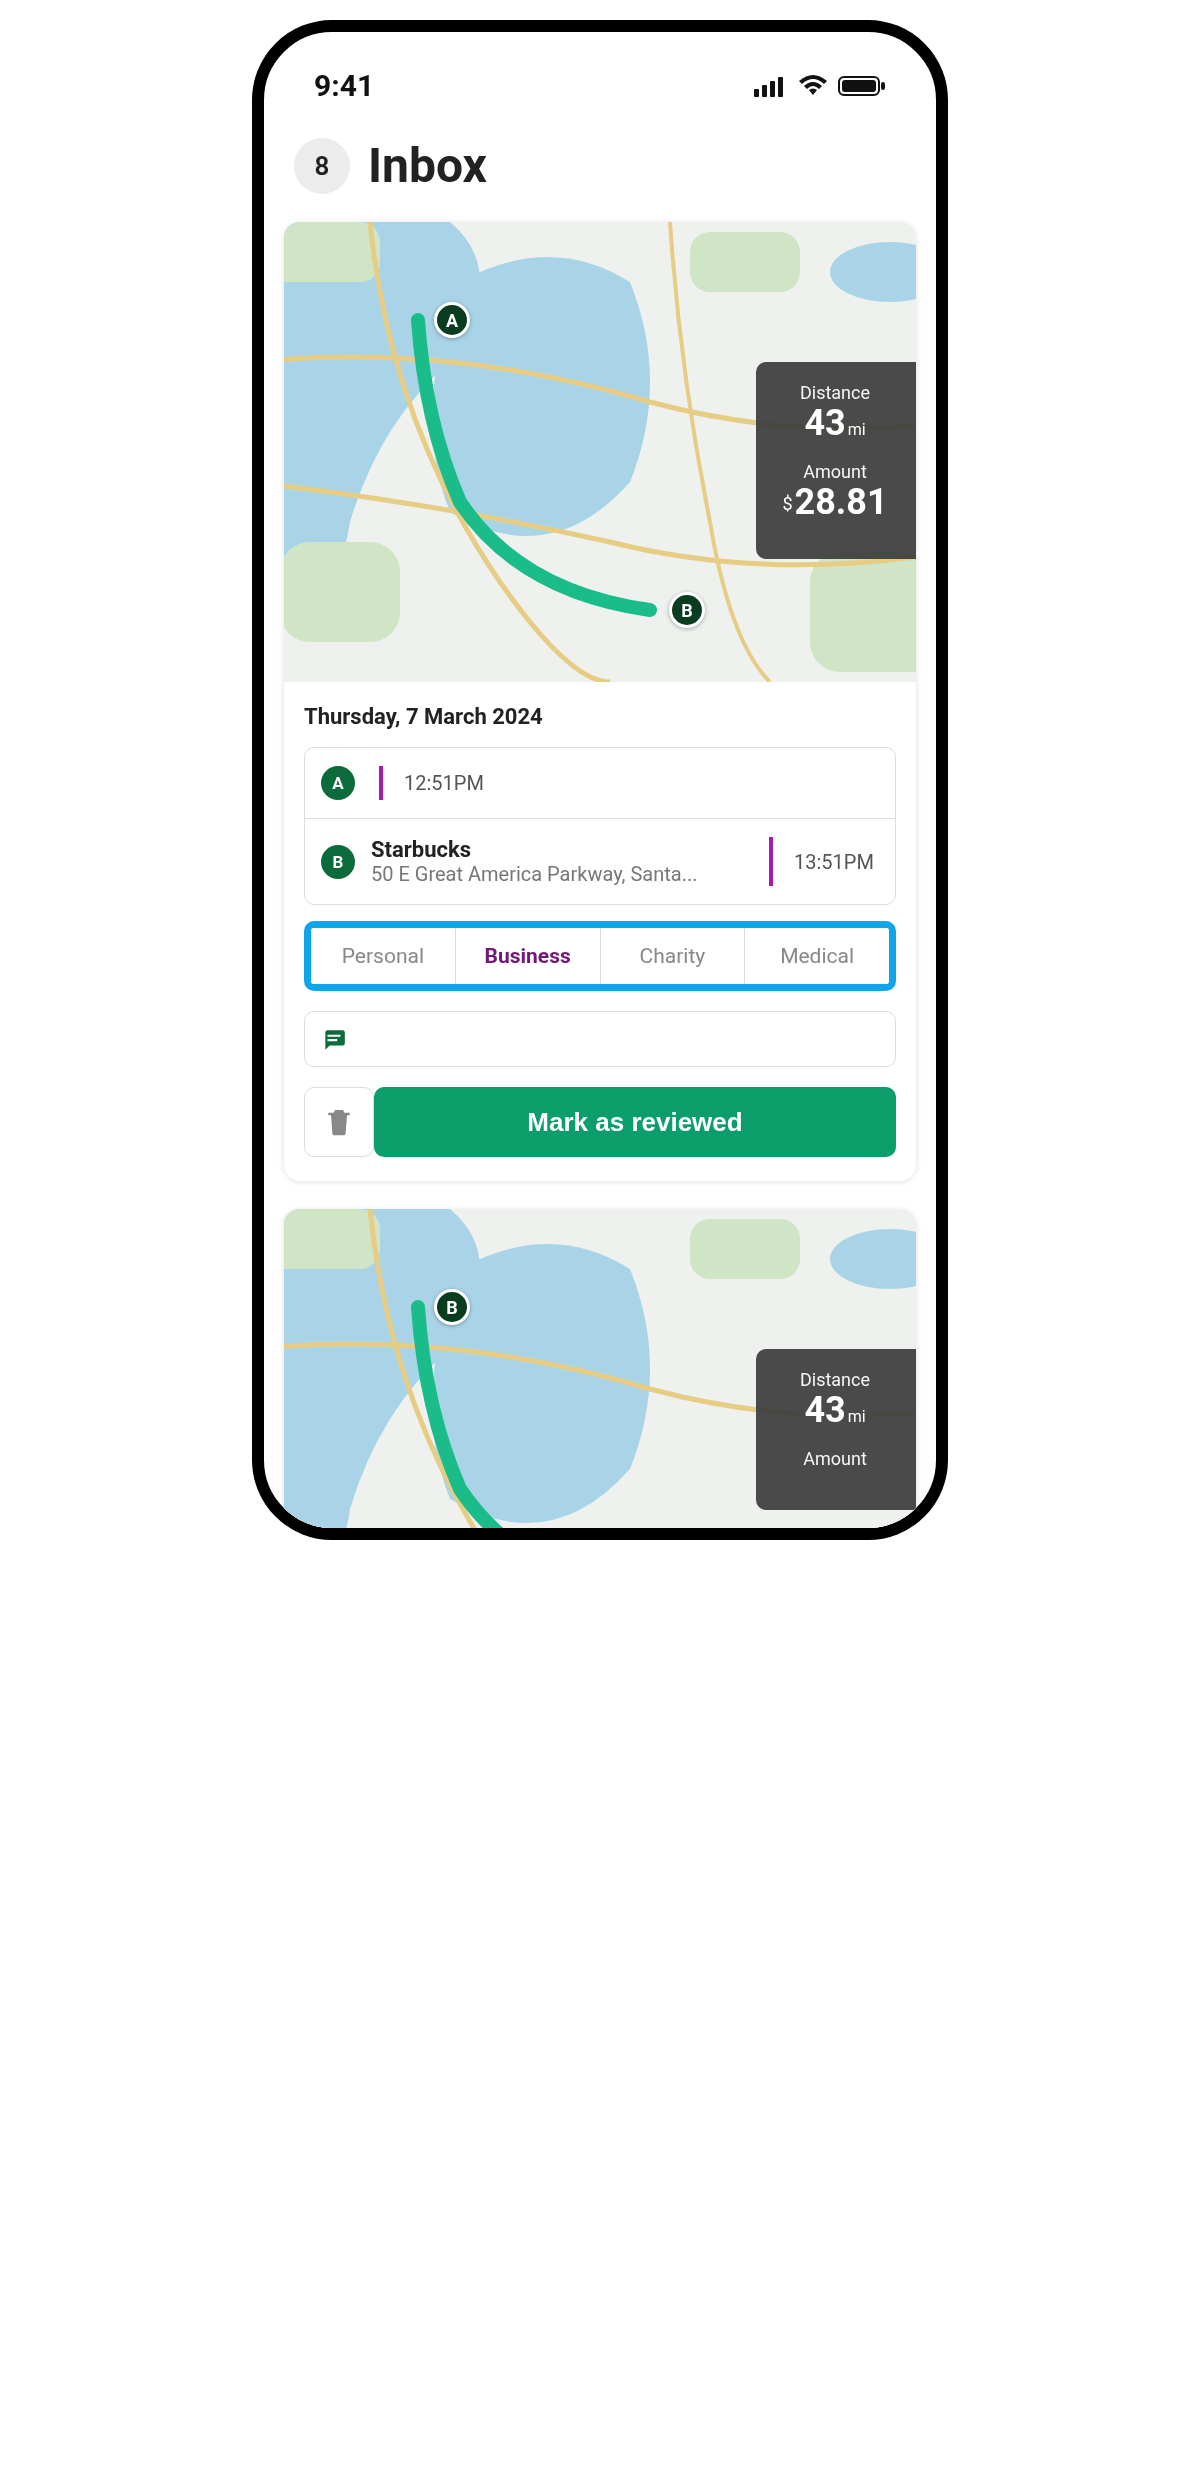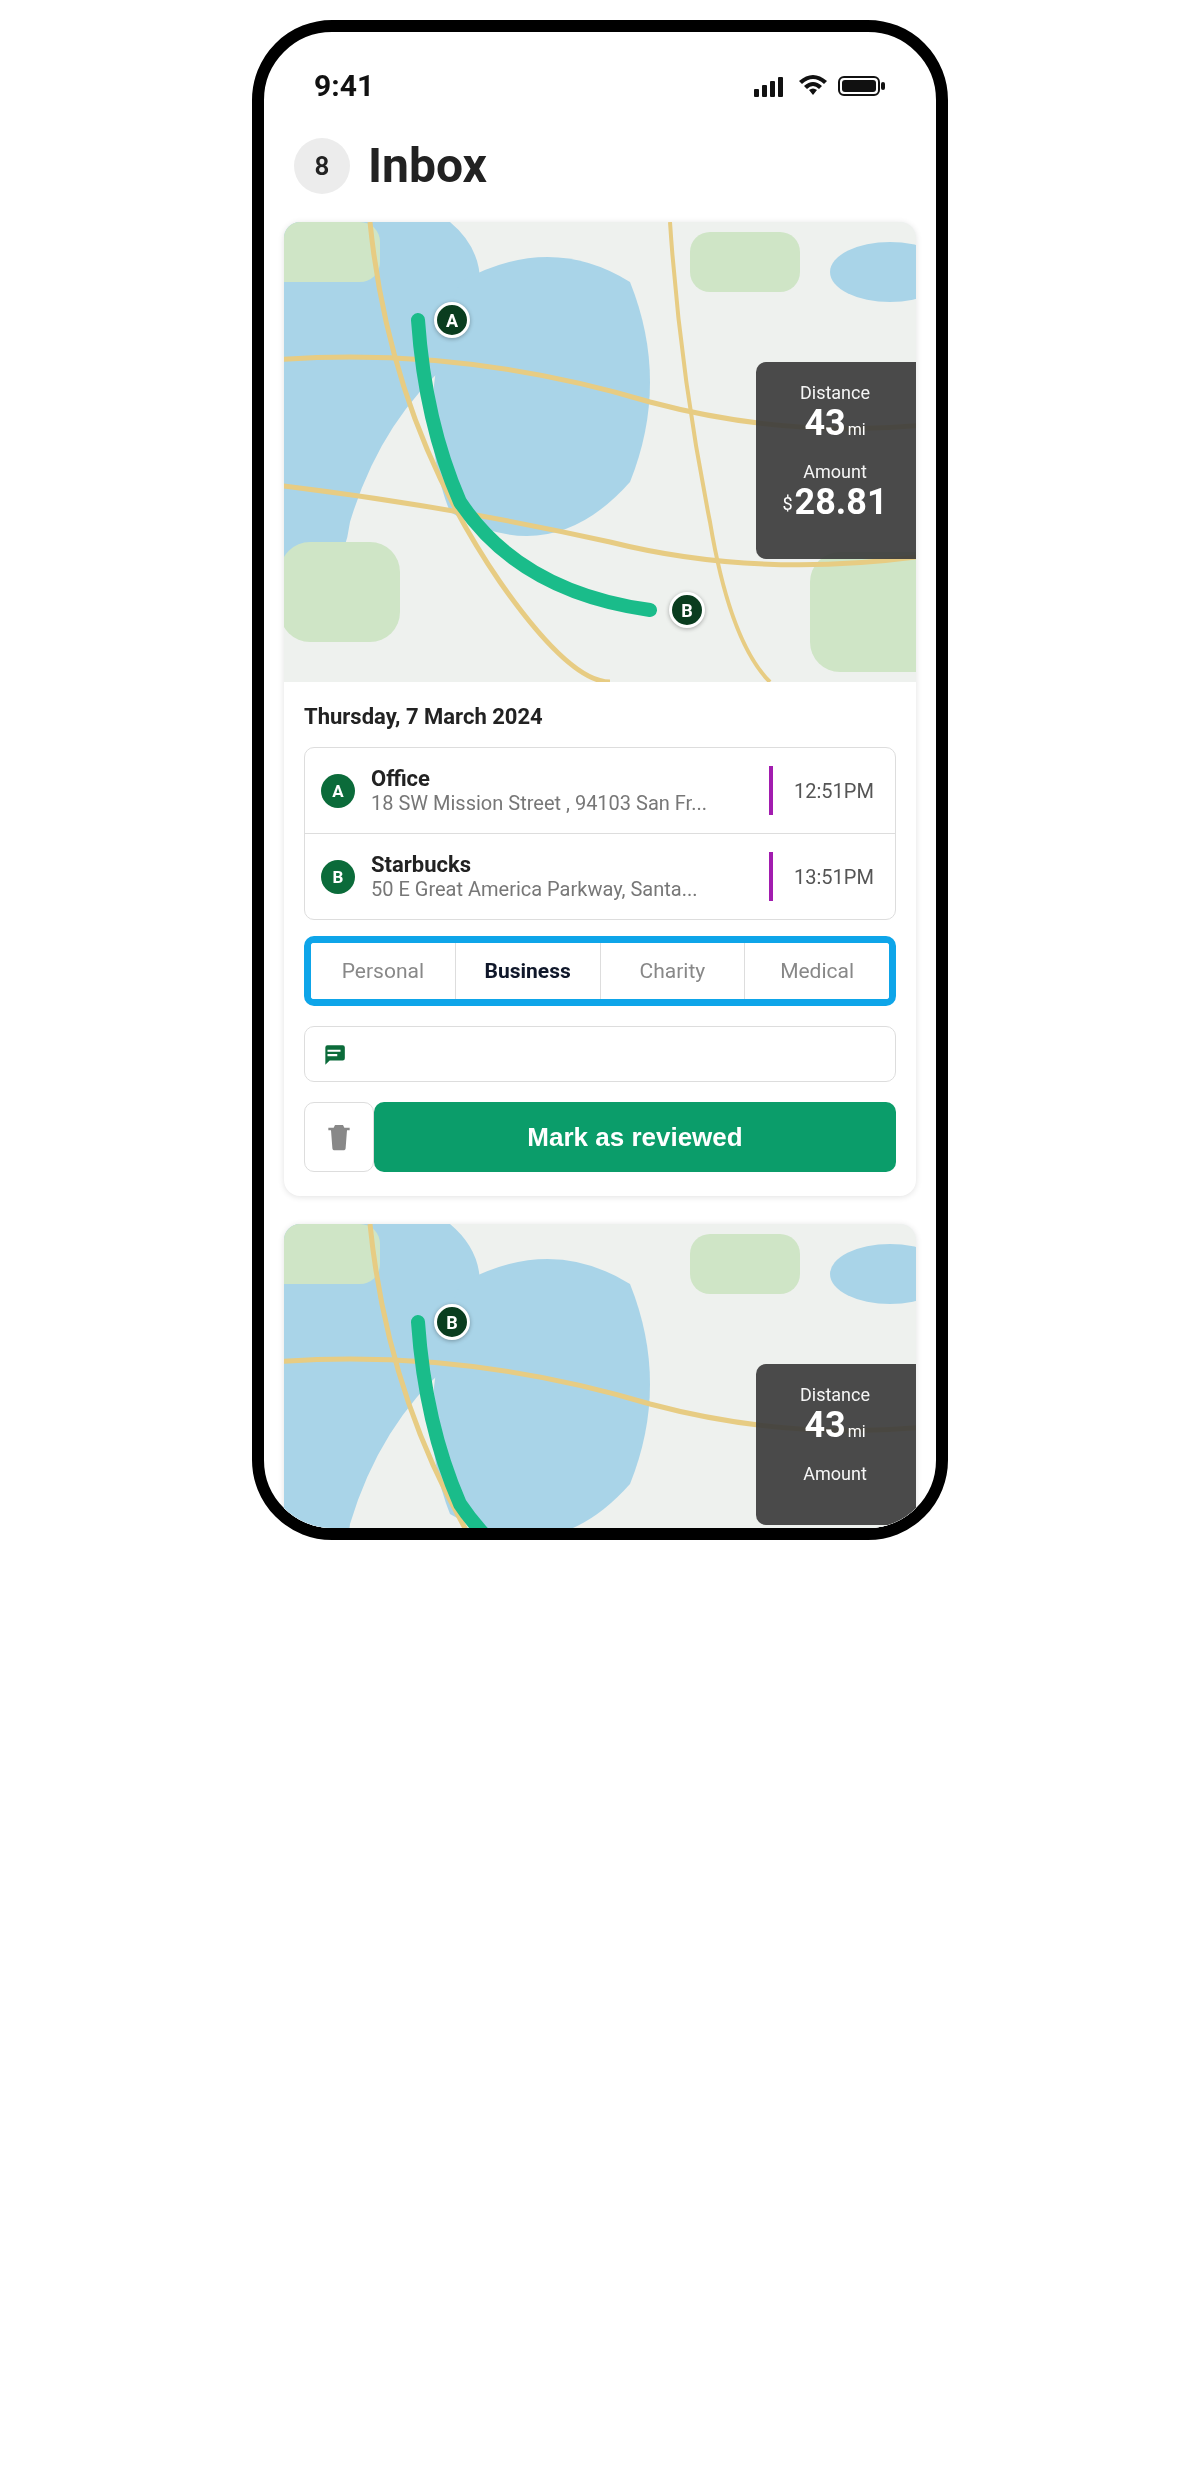--- a/index.html
+++ b/index.html
@@ -178,21 +178,21 @@
   .cat {
     flex: 1;
     text-align: center;
     padding: 16px 4px;
     font-size: 21px;
     color: #888;
     background: #fff;
     cursor: pointer;
   }
   .cat + .cat { border-left: 1px solid #ddd; }
-  .cat.active { color: #0f172a; font-weight: 700; }
+  .cat.active { color: #701a75; font-weight: 700; }
   .note {
     display: flex;
     align-items: center;
     gap: 12px;
     border: 1px solid #ddd;
     border-radius: 10px;
     padding: 14px 16px;
     margin-top: 20px;
   }
   .note-icon { width: 26px; height: 26px; color: #0b6b3a; flex-shrink: 0; }
@@ -294,24 +294,20 @@
           <div><span class="dollar">$</span><span class="val">28.81</span></div>
         </div>
       </div>
 
       <div class="card-body">
         <div class="date">Thursday, 7 March 2024</div>
 
         <div class="stops">
           <div class="stop">
             <div class="circle">A</div>
-            <div class="info">
-              <div class="name">Office</div>
-              <div class="addr">18 SW Mission Street , 94103 San Fr...</div>
-            </div>
             <div class="time">12:51PM</div>
           </div>
           <div class="stop">
             <div class="circle">B</div>
             <div class="info">
               <div class="name">Starbucks</div>
               <div class="addr">50 E Great America Parkway, Santa...</div>
             </div>
             <div class="time">13:51PM</div>
           </div>

